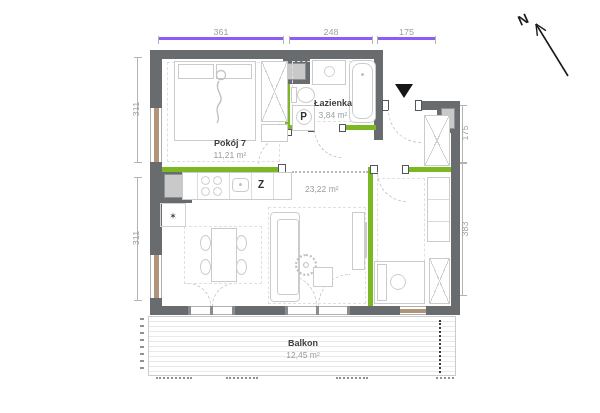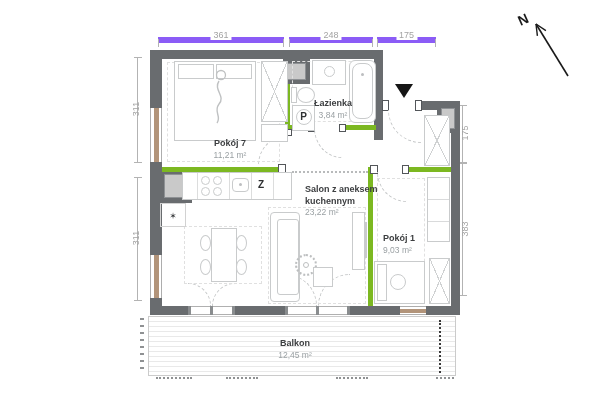--- a/index.html
+++ b/index.html
@@ -13,21 +13,21 @@
   .furn{position:absolute;border:1px solid #c9cbcc;background:#fff;box-sizing:border-box;}
   .dashr{position:absolute;border:1px dashed #e0e0e0;box-sizing:border-box;}
   .xbox{position:absolute;border:1px solid #c9cbcc;background-color:#fff;box-sizing:border-box;
     background-image:
       linear-gradient(to top right,transparent calc(50% - .5px),#cfd1d2 calc(50% - .5px),#cfd1d2 calc(50% + .5px),transparent calc(50% + .5px)),
       linear-gradient(to bottom right,transparent calc(50% - .5px),#cfd1d2 calc(50% - .5px),#cfd1d2 calc(50% + .5px),transparent calc(50% + .5px));}
   .arc{position:absolute;box-sizing:border-box;}
   .arc-bl{border-left:1px dashed #c6c8c9;border-bottom:1px dashed #c6c8c9;border-radius:0 0 0 100%;}
   .arc-tl{border-top:1px dashed #c6c8c9;border-left:1px dashed #c6c8c9;border-radius:100% 0 0 0;}
   .arc-tr{border-top:1px dashed #c6c8c9;border-right:1px dashed #c6c8c9;border-radius:0 100% 0 0;}
-  .dim-h{position:absolute;height:0;border-top:6px solid #8b5cf6;}
+  .dim-h{position:absolute;height:0;border-top:3px solid #8b5cf6;}
   .dim-h::before,.dim-h::after{content:"";position:absolute;top:-4px;width:1px;height:8px;background:#b3b3b3;}
   .dim-h::before{left:0}.dim-h::after{right:0}
   .dim-v{position:absolute;width:0;border-left:1px solid #b3b3b3;}
   .dim-v::before,.dim-v::after{content:"";position:absolute;left:-4px;height:1px;width:8px;background:#b3b3b3;}
   .dim-v::before{top:0}.dim-v::after{bottom:0}
   .dimtxt{font-size:9px;color:#a3a3a3;white-space:nowrap;}
   .dim-h .t{position:absolute;left:50%;top:-13px;transform:translateX(-50%);background:#fff;padding:0 3px;}
   .dim-v .t{position:absolute;top:50%;left:-16px;width:28px;margin-top:-6px;text-align:center;transform:rotate(-90deg);}
   .dim-v.r .t{left:auto;right:-16px;}
   .rlabel{position:absolute;font-size:9px;font-weight:bold;color:#3c3e40;line-height:1.3;}
@@ -228,25 +228,20 @@
 
   <div class="rlabel" style="left:165px;top:138px;width:130px;text-align:center;">
     <span>Pokój 7</span>
     <span class="a">11,21 m²</span>
   </div>
   <div class="rlabel" style="left:295px;top:98px;width:76px;text-align:center;">
     <span>Łazienka</span>
     <span class="a">3,84 m²</span>
   </div>
   <div class="rlabel" style="left:305px;top:184px;width:80px;text-align:left;">
-    <span>Salon z aneksem kuchennym</span>
     <span class="a">23,22 m²</span>
   </div>
-  <div class="rlabel" style="left:383px;top:233px;width:50px;text-align:left;">
-    <span>Pokój 1</span>
-    <span class="a">9,03 m²</span>
-  </div>
-  <div class="rlabel" style="left:220px;top:338px;width:150px;text-align:center;">
+  <div class="rlabel" style="left:228px;top:338px;width:150px;text-align:center;">
     <span>Balkon</span>
     <span class="a">12,45 m²</span>
   </div>
 
 </div>
 
 </body></html>

